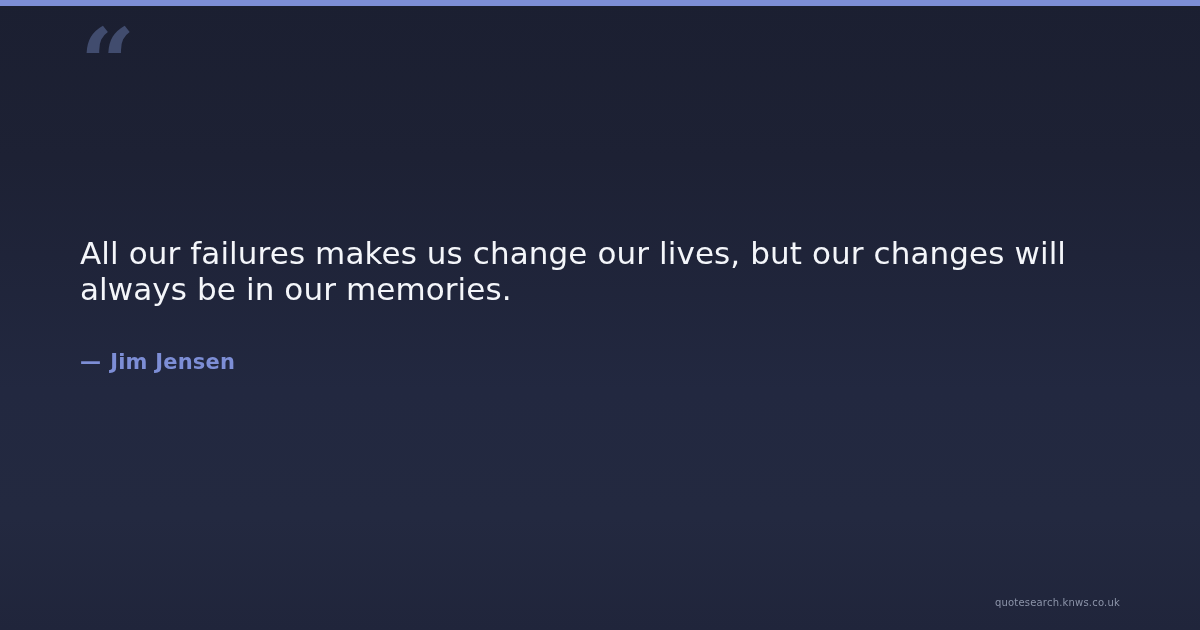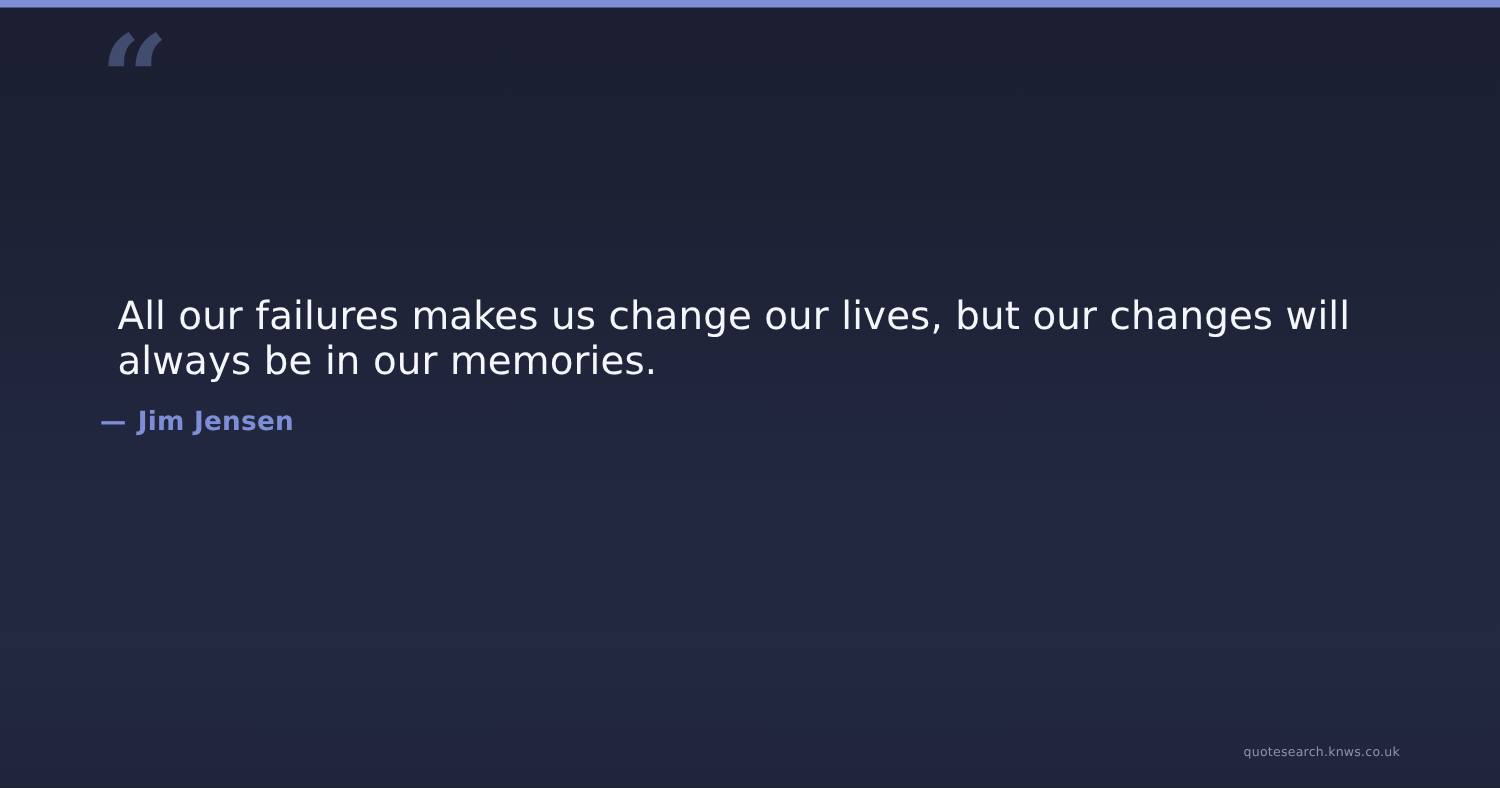--- a/index.html
+++ b/index.html
@@ -59,25 +59,24 @@
     width: 1030px;
   }
 
   .quote-text {
     font-family: "DejaVu Sans", sans-serif;
     font-size: 31px;
     font-weight: 400;
     line-height: 1.16;
     color: #f4f6fa;
     letter-spacing: 0.1px;
-    margin-left: 14px;
   }
 
   .quote-author {
-    margin-top: 17px;
+    margin-top: 42px;
     font-family: "DejaVu Sans", sans-serif;
     font-size: 21px;
     font-weight: 700;
     color: #7d8ed6;
     letter-spacing: 0.2px;
     white-space: nowrap;
   }
 
   .author-dash {
     display: inline-block;

